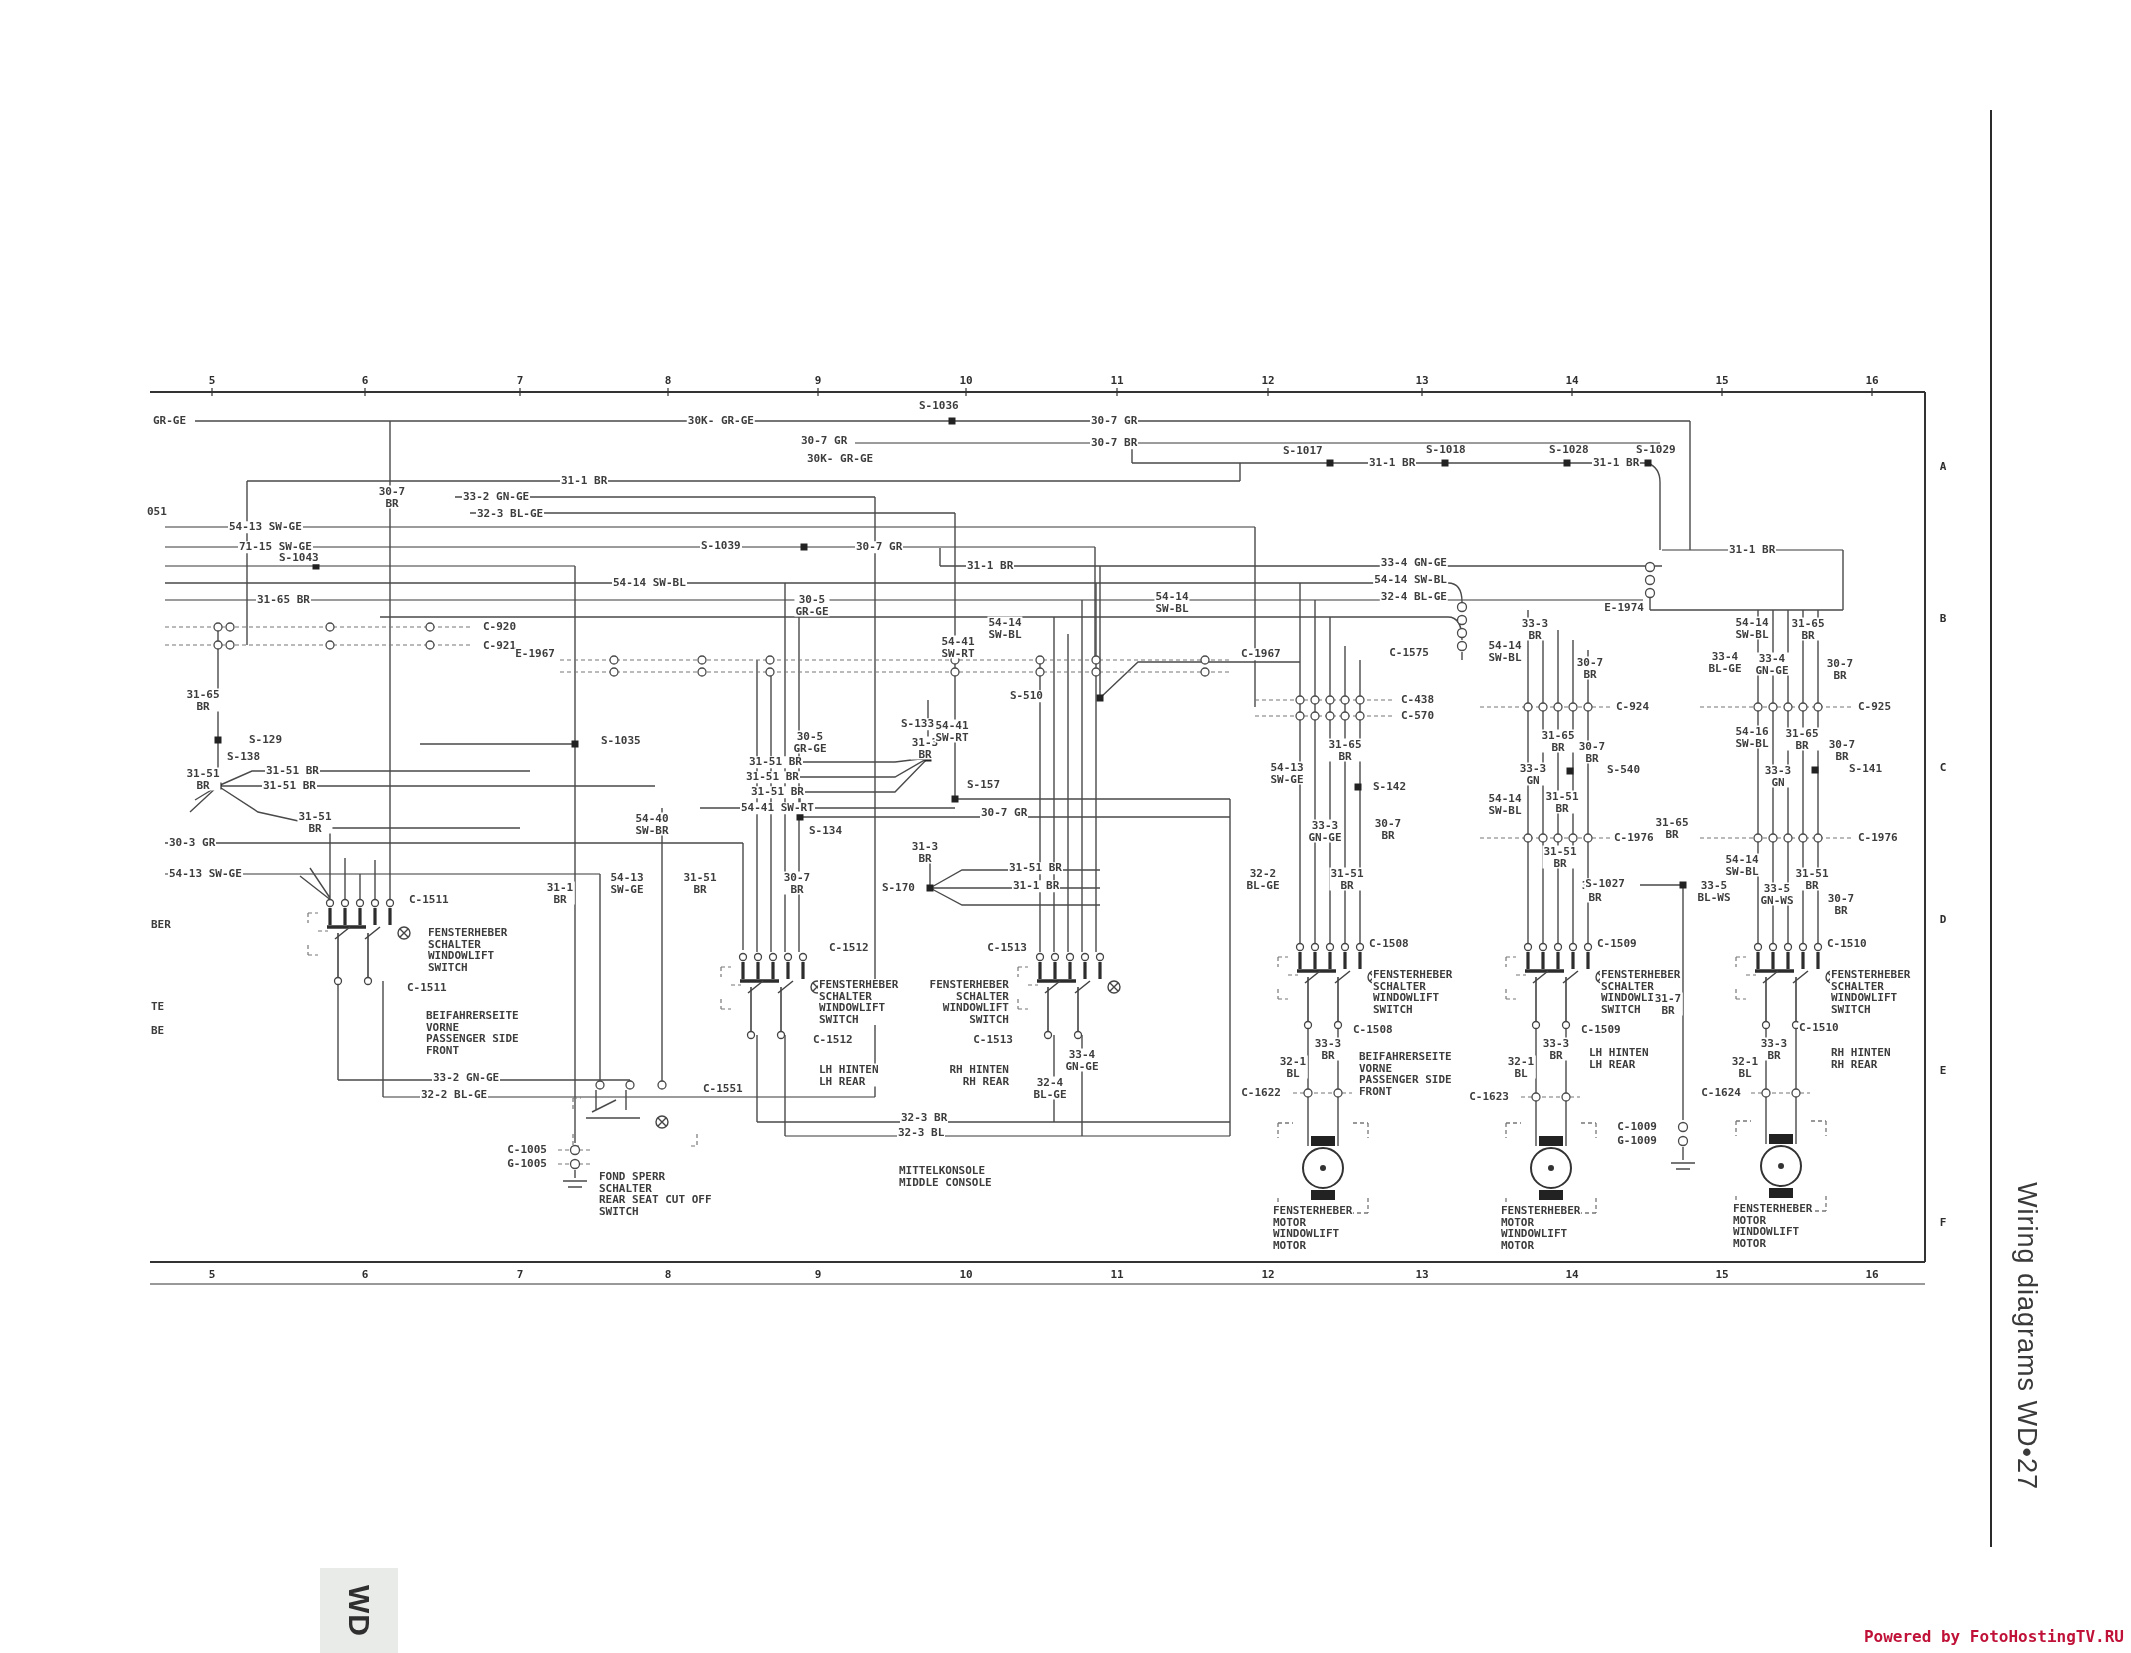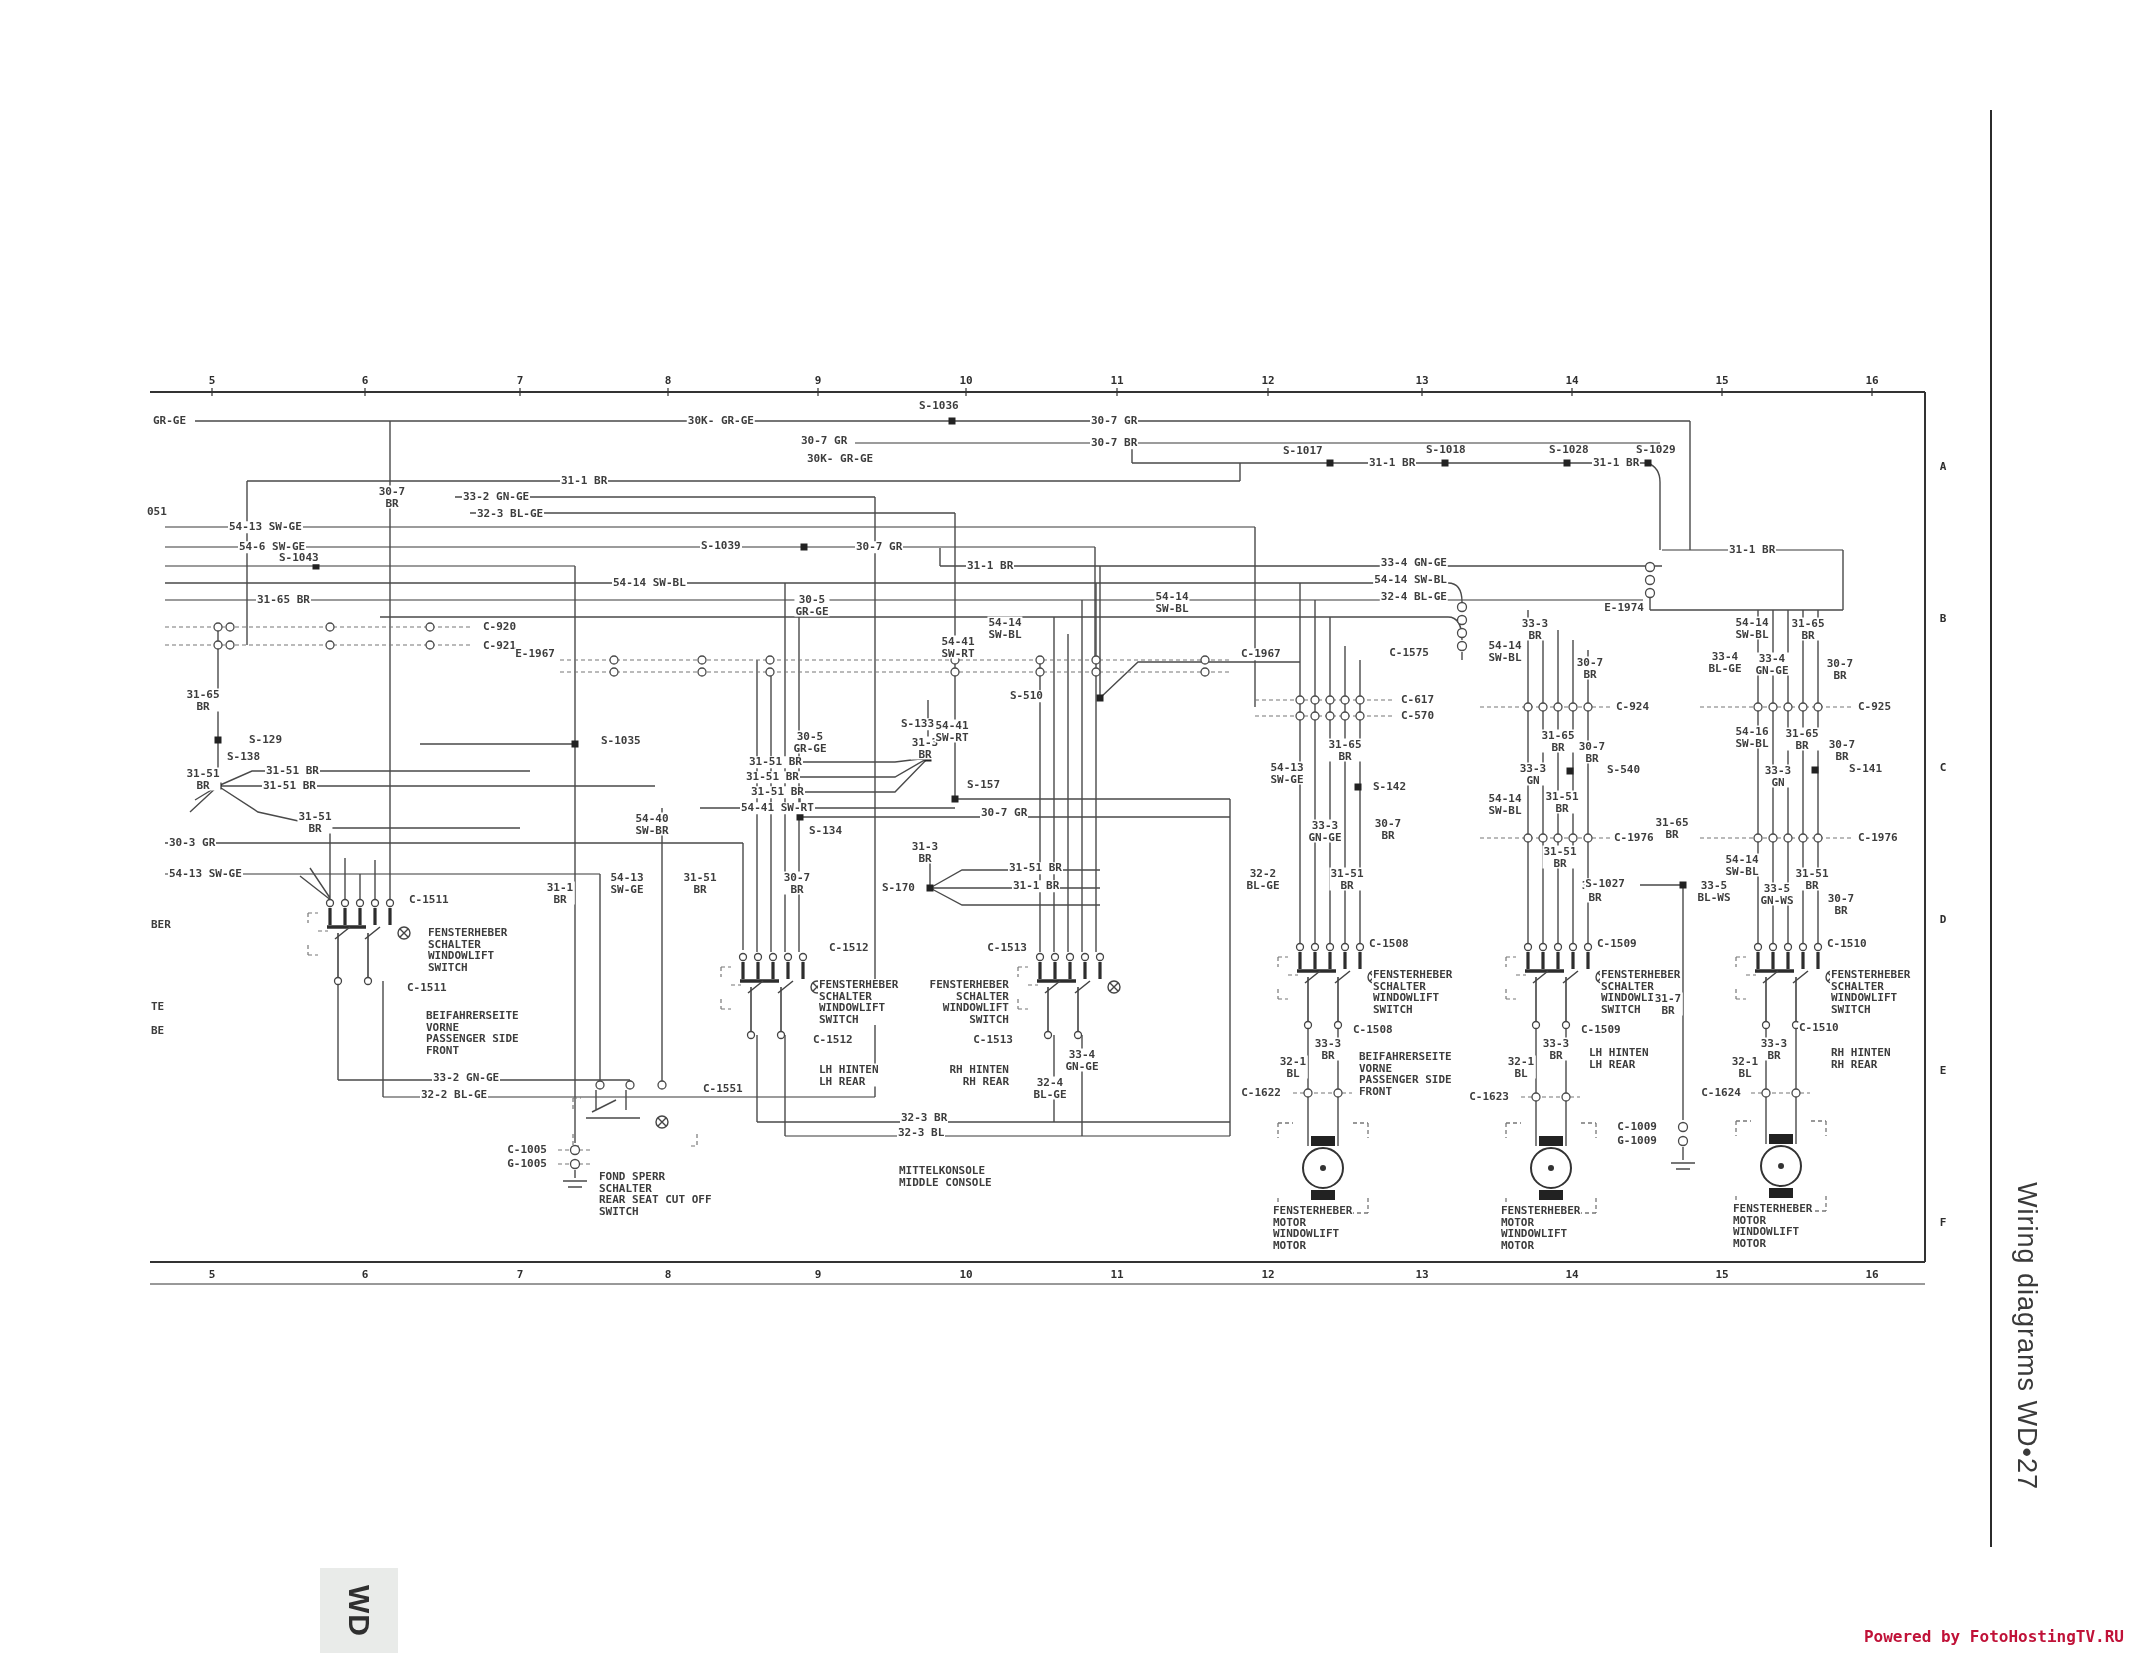--- a/index.html
+++ b/index.html
@@ -236,21 +236,21 @@
       <span class="lbl" style="left: 806px; top: 459px; transform: translate(0px, -50%); text-align: left;">30K- GR-GE</span>
       <span class="lbl" style="left: 1090px; top: 421px; transform: translate(0px, -50%); text-align: left;">30-7 GR</span>
       <span class="lbl" style="left: 1090px; top: 443px; transform: translate(0px, -50%); text-align: left;">30-7 BR</span>
       <span class="lbl" style="left: 560px; top: 481px; transform: translate(0px, -50%); text-align: left;">31-1 BR</span>
       <span class="lbl" style="left: 392px; top: 497px; transform: translate(-50%, -50%); text-align: center;">30-7
 BR</span>
       <span class="lbl" style="left: 462px; top: 497px; transform: translate(0px, -50%); text-align: left;">33-2 GN-GE</span>
       <span class="lbl" style="left: 476px; top: 514px; transform: translate(0px, -50%); text-align: left;">32-3 BL-GE</span>
       <span class="lbl" style="left: 146px; top: 512px; transform: translate(0px, -50%); text-align: left;">051</span>
       <span class="lbl" style="left: 228px; top: 527px; transform: translate(0px, -50%); text-align: left;">54-13 SW-GE</span>
-      <span class="lbl" style="left: 238px; top: 547px; transform: translate(0px, -50%); text-align: left;">54-6 SW-GE</span>
+      <span class="lbl" style="left: 238px; top: 547px; transform: translate(0px, -50%); text-align: left;">71-15 SW-GE</span>
       <span class="lbl" style="left: 278px; top: 558px; transform: translate(0px, -50%); text-align: left;">S-1043</span>
       <span class="lbl" style="left: 700px; top: 546px; transform: translate(0px, -50%); text-align: left;">S-1039</span>
       <span class="lbl" style="left: 855px; top: 547px; transform: translate(0px, -50%); text-align: left;">30-7 GR</span>
       <span class="lbl" style="left: 966px; top: 566px; transform: translate(0px, -50%); text-align: left;">31-1 BR</span>
       <span class="lbl" style="left: 1282px; top: 451px; transform: translate(0px, -50%); text-align: left;">S-1017</span>
       <span class="lbl" style="left: 1368px; top: 463px; transform: translate(0px, -50%); text-align: left;">31-1 BR</span>
       <span class="lbl" style="left: 1425px; top: 450px; transform: translate(0px, -50%); text-align: left;">S-1018</span>
       <span class="lbl" style="left: 1548px; top: 450px; transform: translate(0px, -50%); text-align: left;">S-1028</span>
       <span class="lbl" style="left: 1592px; top: 463px; transform: translate(0px, -50%); text-align: left;">31-1 BR</span>
       <span class="lbl" style="left: 1635px; top: 450px; transform: translate(0px, -50%); text-align: left;">S-1029</span>
@@ -356,21 +356,21 @@
       <span class="lbl" style="left: 1014px; top: 1040px; transform: translate(-100%, -50%); text-align: right;">C-1513</span>
       <span class="lbl" style="left: 1010px; top: 1075px; transform: translate(-100%, -50%); text-align: right;">RH HINTEN
 RH REAR</span>
       <span class="lbl" style="left: 1082px; top: 1060px; transform: translate(-50%, -50%); text-align: center;">33-4
 GN-GE</span>
       <span class="lbl" style="left: 1050px; top: 1088px; transform: translate(-50%, -50%); text-align: center;">32-4
 BL-GE</span>
       <span class="lbl" style="left: 1172px; top: 602px; transform: translate(-50%, -50%); text-align: center;">54-14
 SW-BL</span>
       <span class="lbl" style="left: 1044px; top: 696px; transform: translate(-100%, -50%); text-align: right;">S-510</span>
-      <span class="lbl" style="left: 1400px; top: 700px; transform: translate(0px, -50%); text-align: left;">C-617</span>
+      <span class="lbl" style="left: 1400px; top: 700px; transform: translate(0px, -50%); text-align: left;">C-438</span>
       <span class="lbl" style="left: 1400px; top: 716px; transform: translate(0px, -50%); text-align: left;">C-570</span>
       <span class="lbl" style="left: 1345px; top: 750px; transform: translate(-50%, -50%); text-align: center;">31-65
 BR</span>
       <span class="lbl" style="left: 1287px; top: 773px; transform: translate(-50%, -50%); text-align: center;">54-13
 SW-GE</span>
       <span class="lbl" style="left: 1372px; top: 787px; transform: translate(0px, -50%); text-align: left;">S-142</span>
       <span class="lbl" style="left: 1325px; top: 831px; transform: translate(-50%, -50%); text-align: center;">33-3
 GN-GE</span>
       <span class="lbl" style="left: 1388px; top: 829px; transform: translate(-50%, -50%); text-align: center;">30-7
 BR</span>

